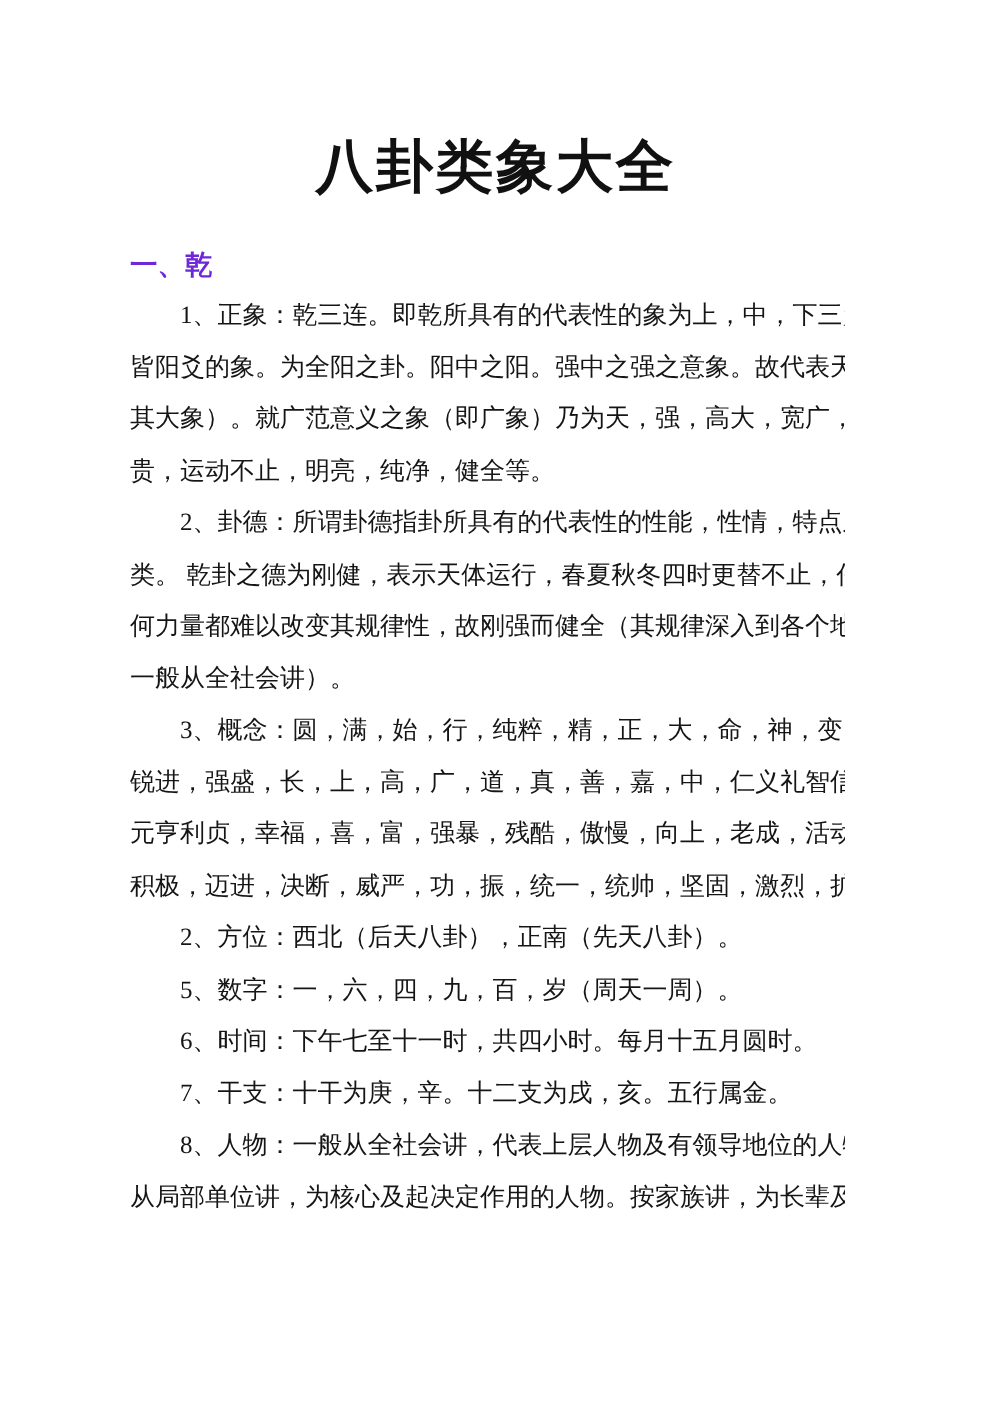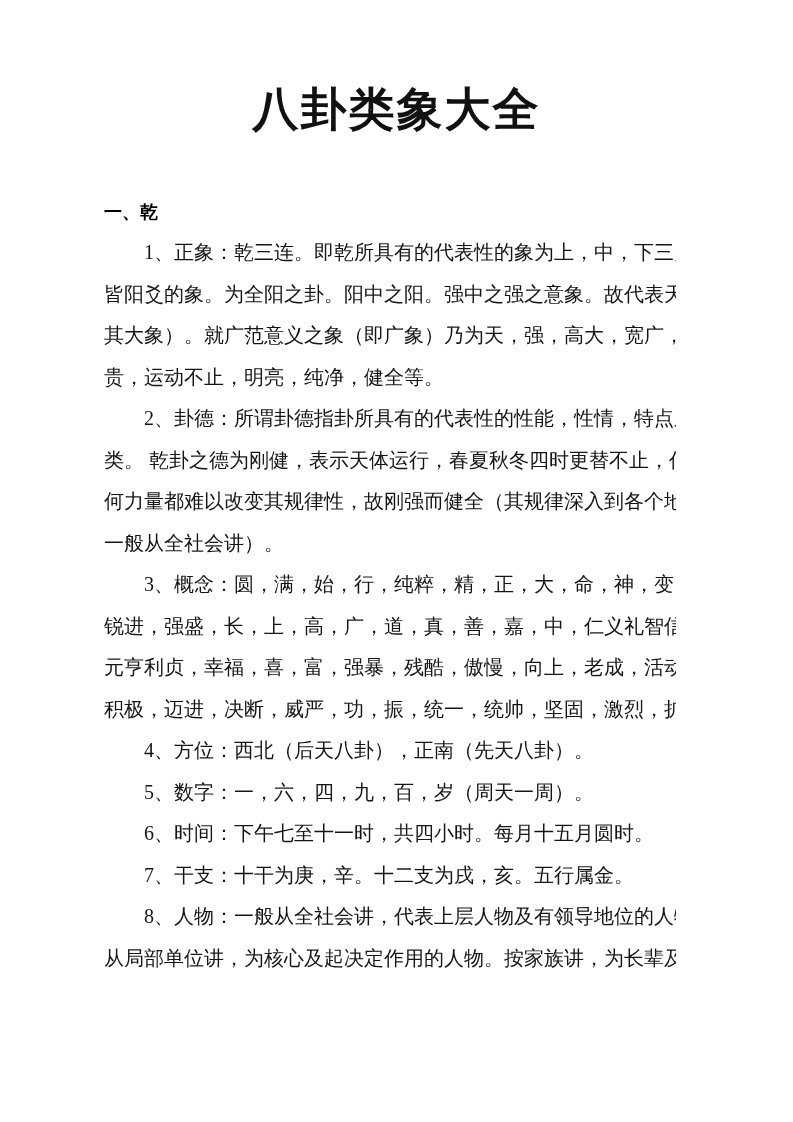--- a/index.html
+++ b/index.html
@@ -11,42 +11,42 @@
     position: relative;
     width: 793px;
     height: 1122px;
     background: #ffffff;
     overflow: hidden;
     font-family: "Liberation Serif", "DejaVu Serif", serif;
     color: #151515;
   }
   .doc-title {
     position: absolute;
-    top: 80px;
+    top: 104px;
     left: 0;
     width: 793px;
     text-align: center;
     font-size: 46px;
     font-weight: 700;
     letter-spacing: 2px;
     line-height: 1.3;
     color: #111111;
   }
   .column {
     position: absolute;
     left: 104px;
     top: 192px;
     width: 572px;
   }
   .section-heading {
-    font-size: 18px;
+    font-size: 22px;
     font-weight: 700;
     line-height: 40px;
     height: 40px;
-    color: #000000;
+    color: #6d28d9;
   }
   .paragraph {
     margin: 0;
   }
   .text-line {
     font-size: 20px;
     line-height: 41.5px;
     height: 41.5px;
     white-space: pre;
     overflow: hidden;
@@ -75,21 +75,21 @@
         <div class="text-line">何力量都难以改变其规律性，故刚强而健全（其规律深入到各个地方</div>
         <div class="text-line">一般从全社会讲）。</div>
       </div>
       <div class="paragraph">
         <div class="text-line indent">3、概念：圆，满，始，行，纯粹，精，正，大，命，神，变，</div>
         <div class="text-line">锐进，强盛，长，上，高，广，道，真，善，嘉，中，仁义礼智信，</div>
         <div class="text-line">元亨利贞，幸福，喜，富，强暴，残酷，傲慢，向上，老成，活动，</div>
         <div class="text-line">积极，迈进，决断，威严，功，振，统一，统帅，坚固，激烈，扩大，</div>
       </div>
       <div class="paragraph">
-        <div class="text-line indent">4、方位：西北（后天八卦），正南（先天八卦）。</div>
+        <div class="text-line indent">2、方位：西北（后天八卦），正南（先天八卦）。</div>
       </div>
       <div class="paragraph">
         <div class="text-line indent">5、数字：一，六，四，九，百，岁（周天一周）。</div>
       </div>
       <div class="paragraph">
         <div class="text-line indent">6、时间：下午七至十一时，共四小时。每月十五月圆时。</div>
       </div>
       <div class="paragraph">
         <div class="text-line indent">7、干支：十干为庚，辛。十二支为戌，亥。五行属金。</div>
       </div>

